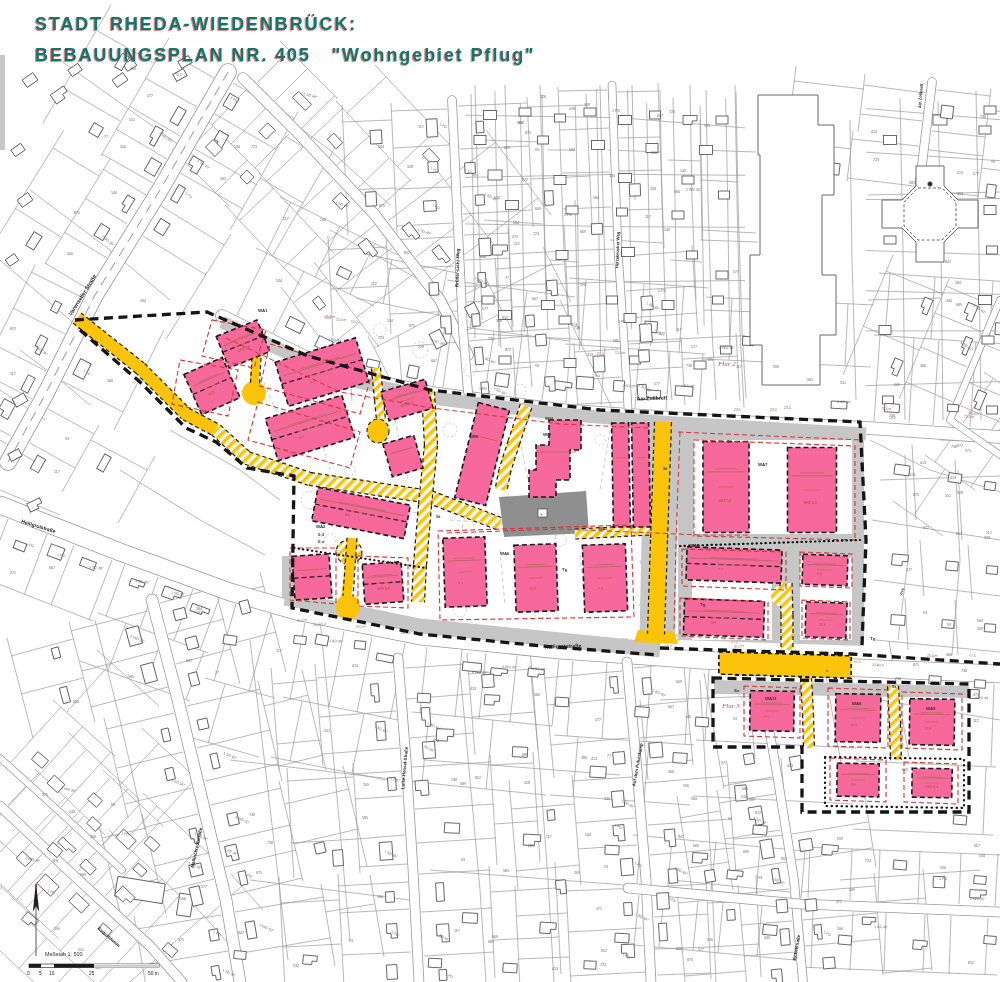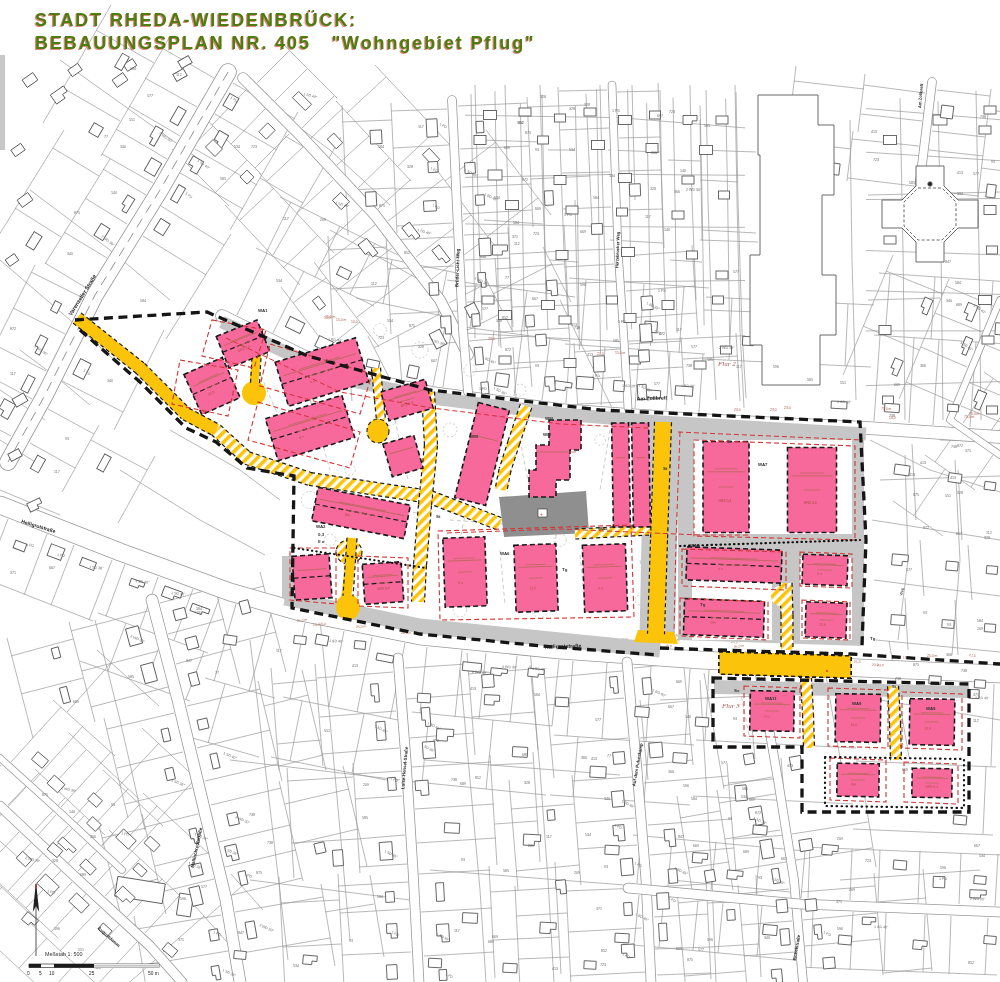--- a/index.html
+++ b/index.html
@@ -1,15 +1,15 @@
 <!DOCTYPE html>
 <html><head><meta charset="utf-8">
 <style>
 html,body{margin:0;padding:0;background:#fff;width:1000px;height:982px;overflow:hidden}
-.title{position:absolute;left:35px;top:9px;font-family:"Liberation Sans",sans-serif;font-weight:bold;font-size:18px;line-height:23px;color:#4d7c0f;letter-spacing:1.9px;text-shadow:-1.2px 1px 0 rgba(205,60,50,0.6)}
+.title{position:absolute;left:35px;top:9px;font-family:"Liberation Sans",sans-serif;font-weight:bold;font-size:18px;line-height:31px;color:#0f766e;letter-spacing:1.9px;text-shadow:-1.2px 1px 0 rgba(205,60,50,0.6)}
 </style></head>
 <body>
 
 <svg width="1000" height="982" viewBox="0 0 1000 982" style="position:absolute;left:0;top:0">
 <defs>
 <pattern id="hy" width="7" height="7" patternUnits="userSpaceOnUse" patternTransform="rotate(45)">
 <rect width="7" height="7" fill="#fff"></rect>
         <rect width="3.6" height="7" fill="#FBC40B"></rect>
 </pattern>
 </defs>

